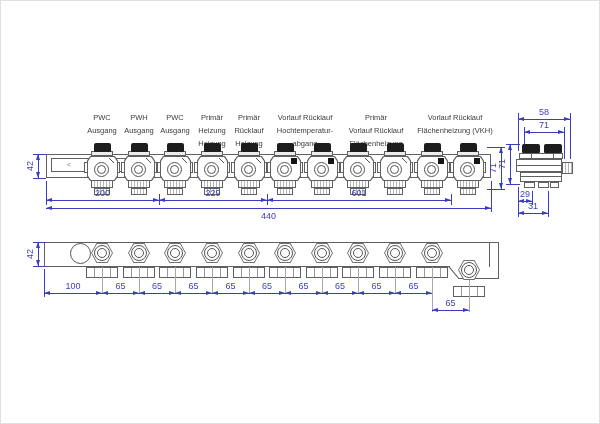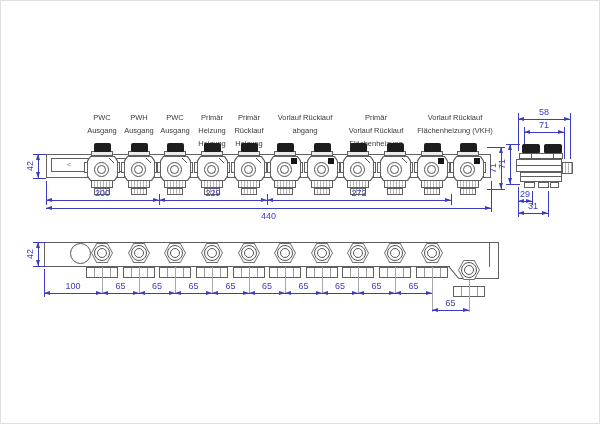--- a/index.html
+++ b/index.html
@@ -49,20 +49,21 @@
       <span style="display: block;">Heizung</span>
       <span style="display: block;">Heizung</span>
     </div>
     <div class="plabel" style="left: 216px; top: 110px; width: 64px;">
       <span style="display: block;">Primär</span>
       <span style="display: block;">Rücklauf</span>
       <span style="display: block;">Heizung</span>
     </div>
     <div class="plabel" style="left: 248px; top: 110px; width: 112px;">
       <span style="display: block;">Vorlauf Rücklauf</span>
+      <span style="display: block;">Hochtemperatur-</span>
       <span style="display: block;">abgang</span>
     </div>
     <div class="plabel" style="left: 319px; top: 110px; width: 112px;">
       <span style="display: block;">Primär</span>
       <span style="display: block;">Vorlauf Rücklauf</span>
       <span style="display: block;">Flächenheizung</span>
     </div>
     <div class="plabel" style="left: 395px; top: 110px; width: 118px;">
       <span style="display: block;">Vorlauf Rücklauf</span>
       <span style="display: block;">Flächenheizung (VKH)</span>
@@ -224,21 +225,21 @@
     <div class="arrow" style="left: 45px; top: 197px; border-top: 2.5px solid transparent; border-bottom: 2.5px solid transparent; border-right: 6px solid var(--dc);"></div>
     <div class="arrow" style="left: 152px; top: 197px; border-top: 2.5px solid transparent; border-bottom: 2.5px solid transparent; border-left: 6px solid var(--dc);"></div>
     <div class="dimlab" style="left: 101.5px; top: 192px; transform: translate(-50%, -50%);">200</div>
     <div class="bl" style="left: 158px; top: 199px; width: 108px; height: 1px;"></div>
     <div class="arrow" style="left: 158px; top: 197px; border-top: 2.5px solid transparent; border-bottom: 2.5px solid transparent; border-right: 6px solid var(--dc);"></div>
     <div class="arrow" style="left: 260px; top: 197px; border-top: 2.5px solid transparent; border-bottom: 2.5px solid transparent; border-left: 6px solid var(--dc);"></div>
     <div class="dimlab" style="left: 212px; top: 192px; transform: translate(-50%, -50%);">229</div>
     <div class="bl" style="left: 266px; top: 199px; width: 184px; height: 1px;"></div>
     <div class="arrow" style="left: 266px; top: 197px; border-top: 2.5px solid transparent; border-bottom: 2.5px solid transparent; border-right: 6px solid var(--dc);"></div>
     <div class="arrow" style="left: 444px; top: 197px; border-top: 2.5px solid transparent; border-bottom: 2.5px solid transparent; border-left: 6px solid var(--dc);"></div>
-    <div class="dimlab" style="left: 358px; top: 192px; transform: translate(-50%, -50%);">272</div>
+    <div class="dimlab" style="left: 358px; top: 192px; transform: translate(-50%, -50%);">601</div>
     <div class="bl" style="left: 490px; top: 180px; width: 1px; height: 31px;"></div>
     <div class="bl" style="left: 45px; top: 207px; width: 445px; height: 1px;"></div>
     <div class="arrow" style="left: 45px; top: 205px; border-top: 2.5px solid transparent; border-bottom: 2.5px solid transparent; border-right: 6px solid var(--dc);"></div>
     <div class="arrow" style="left: 484px; top: 205px; border-top: 2.5px solid transparent; border-bottom: 2.5px solid transparent; border-left: 6px solid var(--dc);"></div>
     <div class="dimlab" style="left: 267.5px; top: 215px; transform: translate(-50%, -50%);">440</div>
     <div class="cap" style="left: 521px; top: 143px; width: 18px; height: 9px; background: rgb(29, 29, 29);"></div>
     <div class="cap" style="left: 543px; top: 143px; width: 18px; height: 9px; background: rgb(29, 29, 29);"></div>
     <div class="box" style="left: 518px; top: 152px; width: 44px; height: 6px;"></div>
     <div class="ln" style="left: 530px; top: 152px; width: 1px; height: 6px;"></div>
     <div class="ln" style="left: 552px; top: 152px; width: 1px; height: 6px;"></div>

